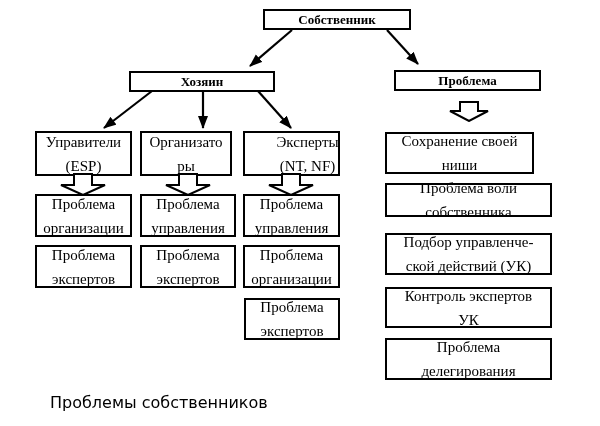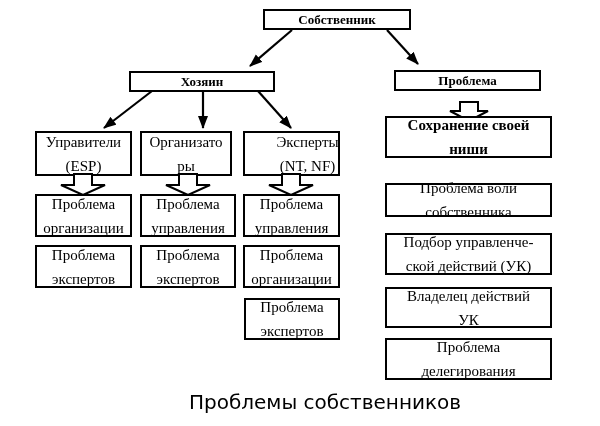--- a/index.html
+++ b/index.html
@@ -36,23 +36,23 @@
     line-height: 17px;
   }
   .blockarrow {
     position: absolute;
   }
   .caption {
     position: absolute;
     left: 50px;
     top: 393px;
     width: 550px;
-    text-align: center;
+    text-align: left;
     font-family: "DejaVu Sans", "Liberation Sans", sans-serif;
-    font-size: 20px;
+    font-size: 16px;
     line-height: 19px;
   }
 </style>
 </head>
 <body>
 
 <div class="canvas">
 
   <svg class="connectors" width="600" height="426" viewBox="0 0 600 426">
     <defs>
@@ -102,26 +102,26 @@
   <div class="box" style="left:140px; top:245px; width:96px; height:43px;">Проблема
 экспертов</div>
 
   <div class="box" style="left:243px; top:194px; width:97px; height:43px;">Проблема
 управления</div>
   <div class="box" style="left:243px; top:245px; width:97px; height:43px;">Проблема
 организации</div>
   <div class="box" style="left:244px; top:298px; width:96px; height:42px;">Проблема
 экспертов</div>
 
-  <div class="box" style="left:385px; top:116px; width:167px; height:42px;font-weight:bold;">Сохранение своей
+  <div class="box" style="left:385px; top:132px; width:149px; height:42px;">Сохранение своей
 ниши</div>
   <div class="box" style="left:385px; top:183px; width:167px; height:34px;">Проблема воли
 собственника</div>
   <div class="box" style="left:385px; top:233px; width:167px; height:42px;">Подбор управленче-
 ской действий (УК)</div>
-  <div class="box" style="left:385px; top:287px; width:167px; height:41px;">Владелец действий
+  <div class="box" style="left:385px; top:287px; width:167px; height:41px;">Контроль экспертов
 УК</div>
   <div class="box" style="left:385px; top:338px; width:167px; height:42px;">Проблема
 делегирования</div>
 
   <div class="caption">Проблемы собственников</div>
 
 </div>
 
 </body></html>

